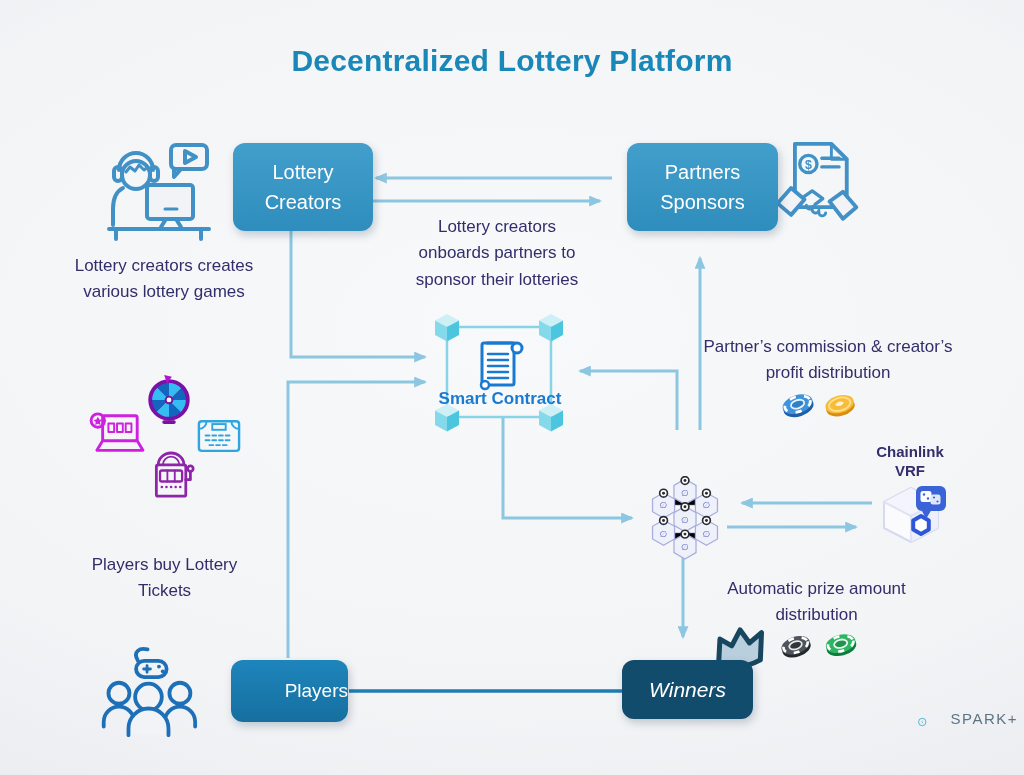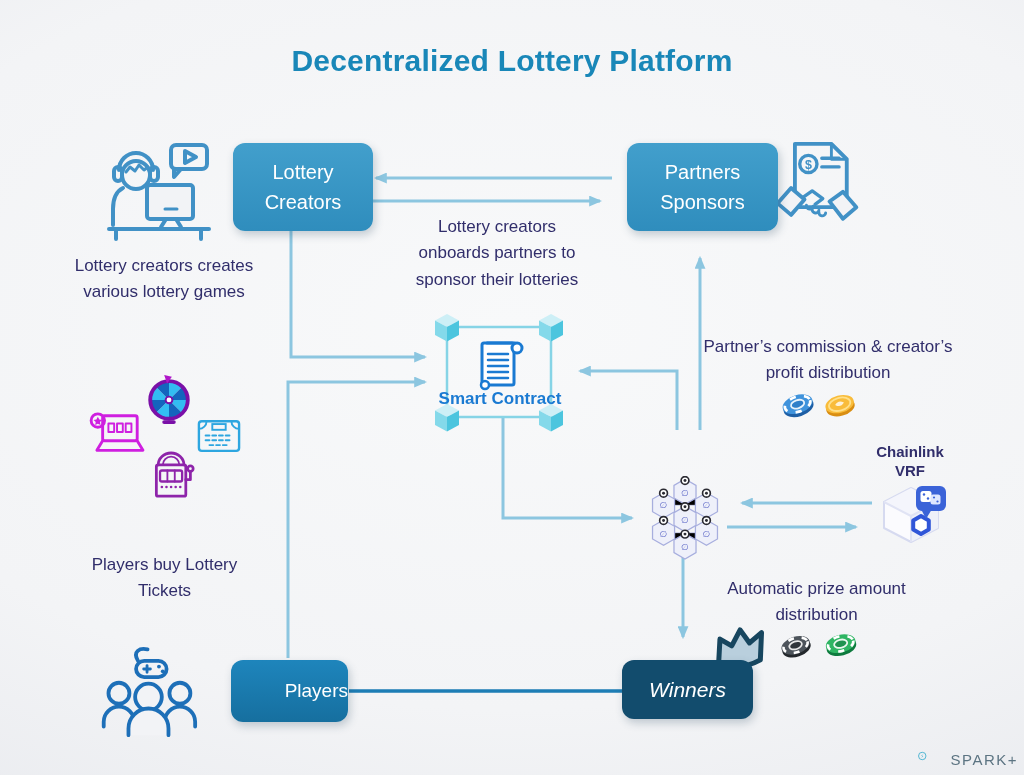--- a/index.html
+++ b/index.html
@@ -12,21 +12,21 @@
     color:#1987b8;letter-spacing:.2px;z-index:2;}
   .node-box{border-radius:12px;color:#fff;display:flex;align-items:center;justify-content:center;
     text-align:center;z-index:3;box-shadow:2px 4px 8px rgba(40,70,95,.25);font-weight:400;}
   .box-light{background:linear-gradient(180deg,#429fcc,#2f8dbd);font-size:20px;line-height:1.5;}
   .box-players{background:linear-gradient(180deg,#1e85bc,#166f9f);font-size:19px;justify-content:flex-end;}
   .box-winners{background:linear-gradient(180deg,#17537202,#0000) , #124c6d;background:#124c6d;font-size:21px;font-style:italic;}
   .annotation{color:#312e6b;font-size:17px;line-height:1.55;text-align:center;z-index:2;}
   .cl-label{color:#312e6b;font-size:15px;line-height:1.25;font-weight:700;text-align:center;z-index:2;}
   .icon{z-index:2;}
   .sc-label{left:0;right:0;top:79px;text-align:center;font-size:17px;font-weight:700;color:#1a7ad2;}
-  .brand{left:918px;top:738px;width:100px;height:30px;display:flex;align-items:flex-end;gap:24px;z-index:2;}
+  .brand{left:918px;top:710px;width:100px;height:30px;display:flex;align-items:flex-start;gap:24px;z-index:2;}
   .brand-text{font-size:15px;color:#5c7482;letter-spacing:1.5px;}
 </style>
 </head>
 <body>
 
 <div id="canvas">
 
   <svg id="connectors">
     <defs>
       <marker id="ah" viewBox="0 0 12 10" refX="10" refY="5" markerWidth="13" markerHeight="11" orient="auto" markerUnits="userSpaceOnUse">

